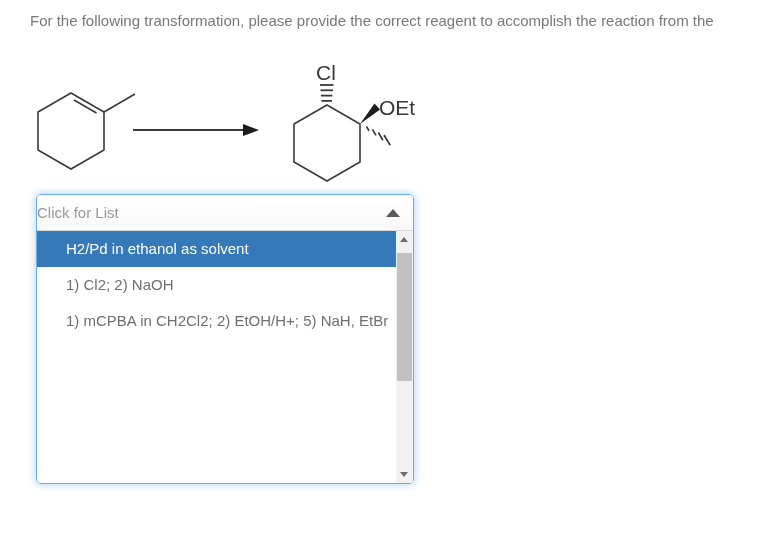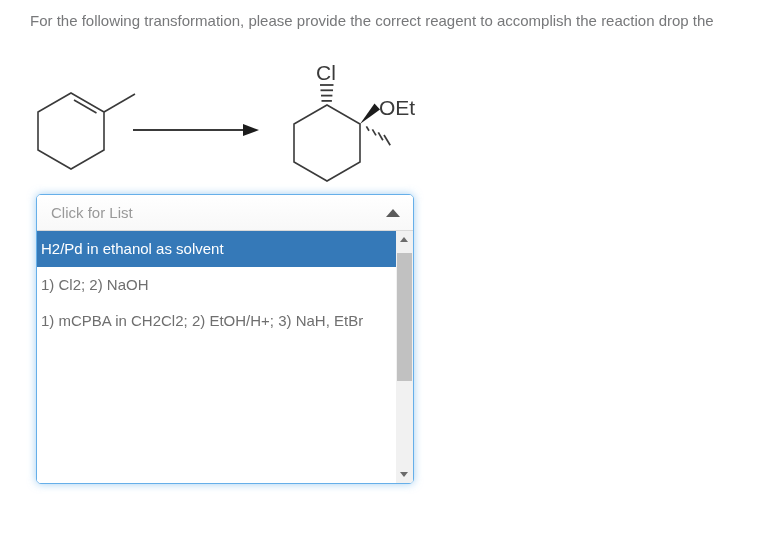--- a/index.html
+++ b/index.html
@@ -19,35 +19,35 @@
 
   
   .dropdown{
     position:absolute;left:36px;top:194px;width:378px;
     border:1px solid #66afe9;border-radius:5px;
     box-shadow:0 0 8px rgba(102,175,233,.6);
     background:#ffffff;box-sizing:border-box;
   }
   .dd-header{
     position:relative;height:35px;line-height:35px;
-    padding-left:14px;cursor:pointer;
+    cursor:pointer;
     color:#999999;font-size:15px;
     background:linear-gradient(#ffffff,#f8f8f8);
     border-bottom:1px solid #d9d9d9;
     border-radius:4px 4px 0 0;
   }
   .caret-up{
     position:absolute;right:13px;top:14px;width:0;height:0;
     border-left:7px solid transparent;border-right:7px solid transparent;
     border-bottom:8px solid #5b5b5b;
   }
   .dd-list{position:relative;height:252px;border-radius:0 0 4px 4px;overflow:hidden;background:#ffffff;}
   .dd-options{margin-right:17px;}
   .dd-option{
-    height:36px;line-height:36px;padding-left:4px;
+    height:36px;line-height:36px;padding-left:29px;
     color:#6f6f6f;font-size:15px;cursor:pointer;
     white-space:nowrap;overflow:hidden;
   }
   .dd-option.selected{background:#3579b8;color:#ffffff;}
 
   
   .dd-scrollbar{
     position:absolute;top:0;right:0;width:17px;height:252px;
     background:#f1f1f1;
   }
@@ -66,21 +66,21 @@
   }
   .sb-thumb{
     position:absolute;left:1px;top:22px;width:15px;height:128px;
     background:#c1c1c1;
   }
 </style>
 </head>
 <body>
 
 <div class="question">
-  <span>For the following transformation, please provide the correct reagent to accomplish the reaction drop the</span>
+  <span>For the following transformation, please provide the correct reagent to accomplish the reaction from the</span>
 </div>
 
 <svg class="scheme" viewBox="0 50 440 145" width="440" height="145">
 
   <g stroke="#3a3a3a" stroke-width="1.6" fill="none">
     <polygon points="71,93 104,112 104,150 71,169 38,150 38,112"></polygon>
     <line x1="74" y1="100" x2="96.5" y2="113"></line>
     <line x1="104" y1="112" x2="135" y2="94"></line>
   </g>
 
@@ -114,21 +114,21 @@
 
 <div class="dropdown">
   <div class="dd-header">
     <span>Click for List</span>
     <span class="caret-up"></span>
   </div>
   <div class="dd-list">
     <div class="dd-options">
       <div class="dd-option selected">H2/Pd in ethanol as solvent</div>
       <div class="dd-option">1) Cl2; 2) NaOH</div>
-      <div class="dd-option">1) mCPBA in CH2Cl2; 2) EtOH/H+; 3) NaH, EtBr</div>
+      <div class="dd-option">1) mCPBA in CH2Cl2; 2) EtOH/H+; 5) NaH, EtBr</div>
     </div>
     <div class="dd-scrollbar">
       <div class="sb-btn up">
         <span class="sb-tri-up"></span>
       </div>
       <div class="sb-thumb"></div>
       <div class="sb-btn down">
         <span class="sb-tri-down"></span>
       </div>
     </div>

